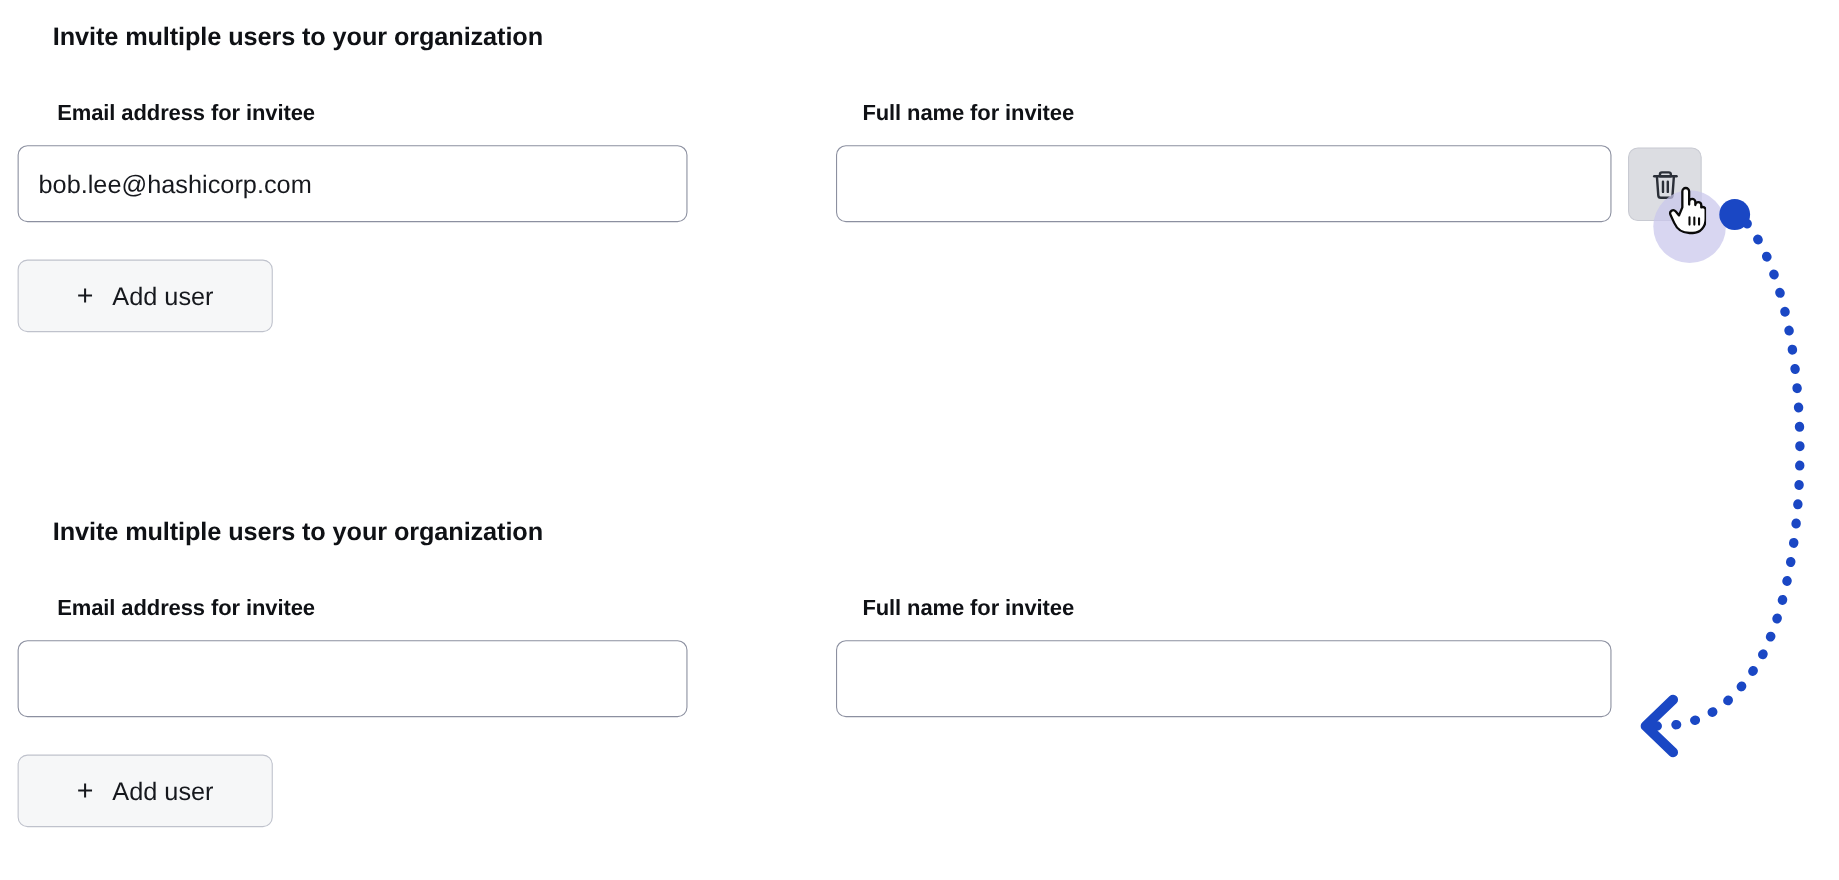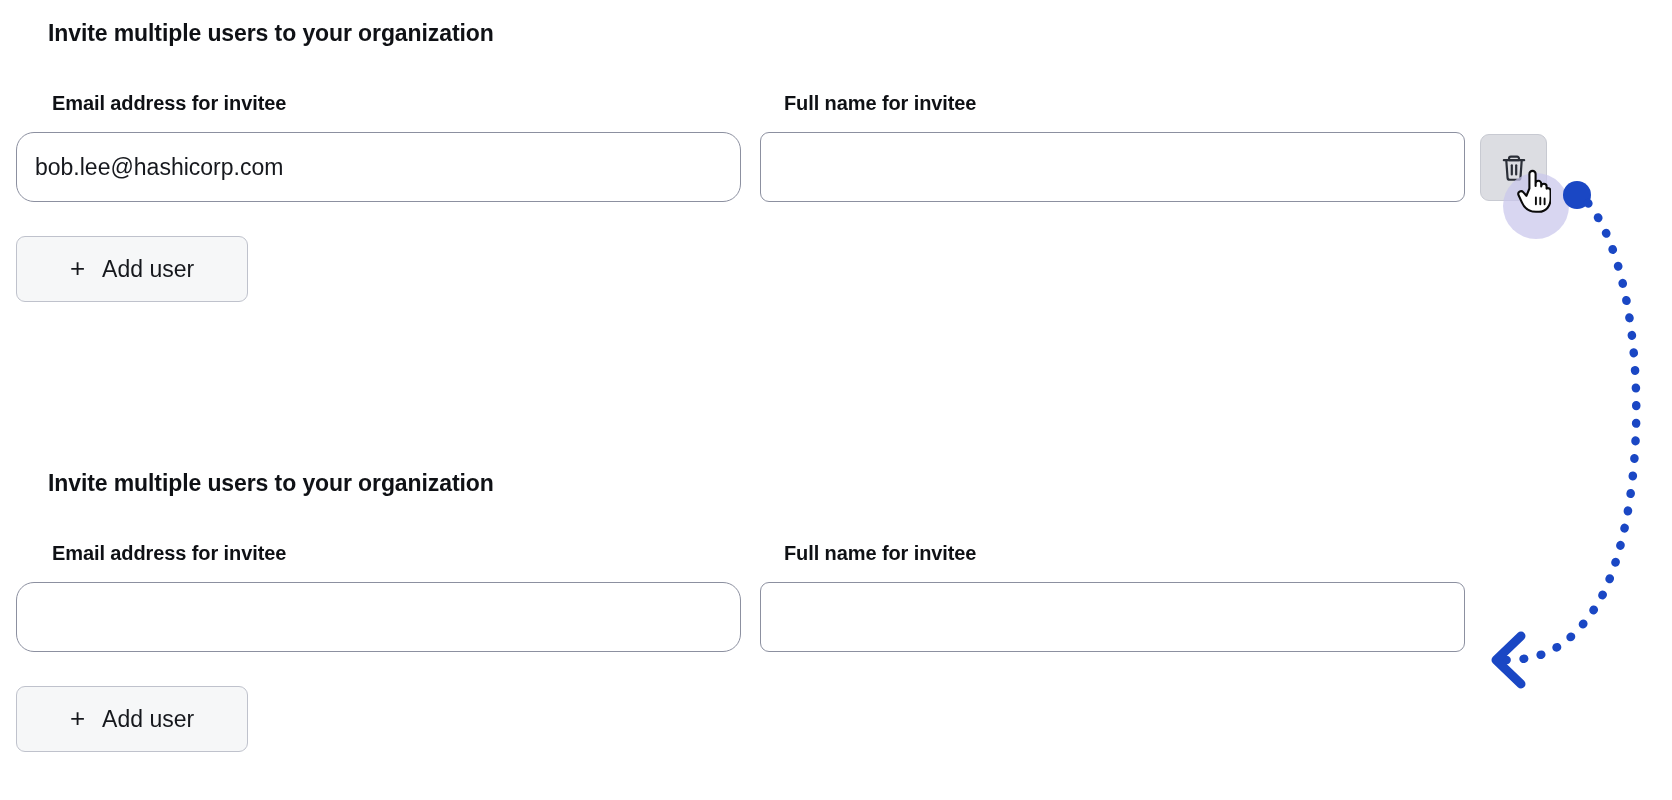--- a/index.html
+++ b/index.html
@@ -54,21 +54,21 @@
     box-sizing: border-box;
     background: #ffffff;
     border: 1.6px solid #8c90a0;
     border-radius: 9px;
     font-family: "Liberation Sans", sans-serif;
     font-size: 23px;
     color: #16181d;
     padding: 0 18px;
     outline: none;
   }
-  .input-email { left: 16px;  width: 725px; border-radius: 18px; }
+  .input-email { left: 16px;  width: 609px; }
   .input-name  { left: 760px; width: 705px; }
 
   .trash-button {
     position: absolute;
     left: 1480px;
     top: 114px;
     width: 67px;
     height: 67px;
     box-sizing: border-box;
     background: #dcdde2;

